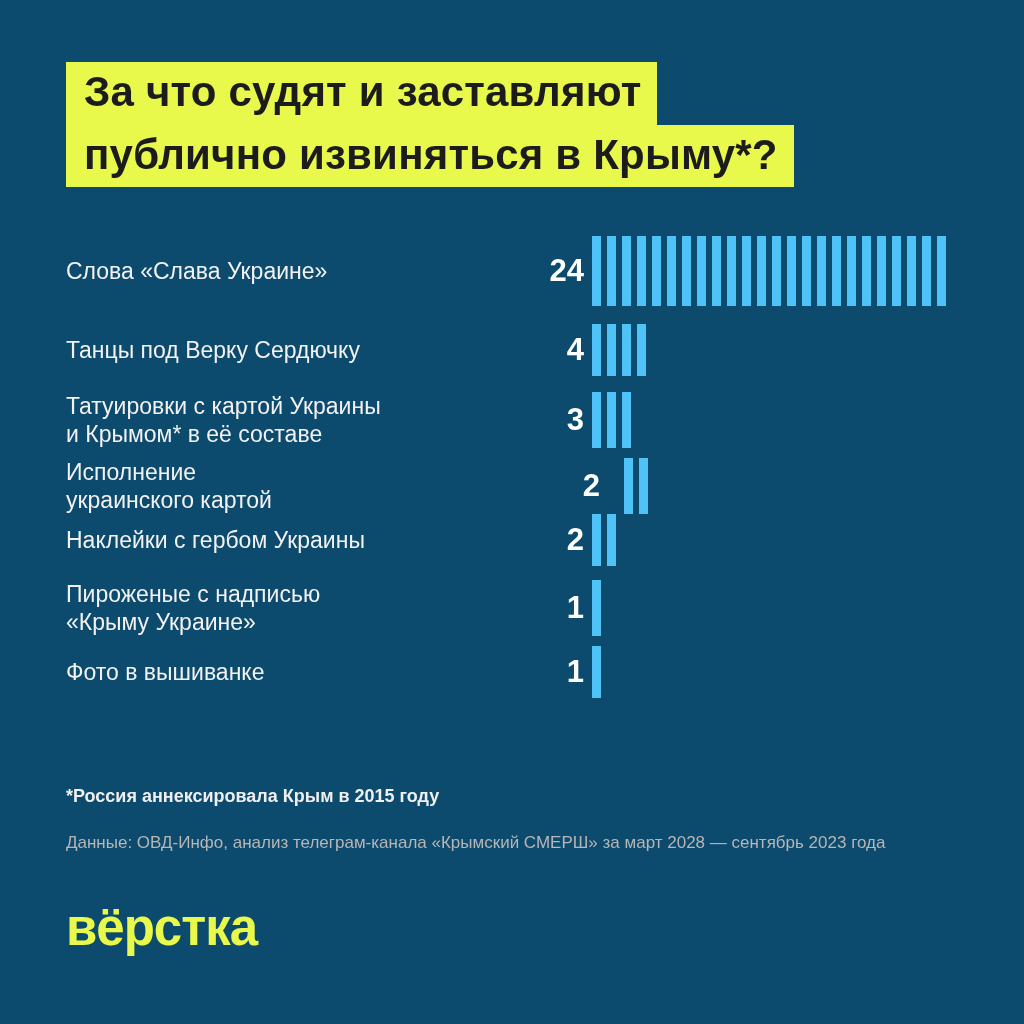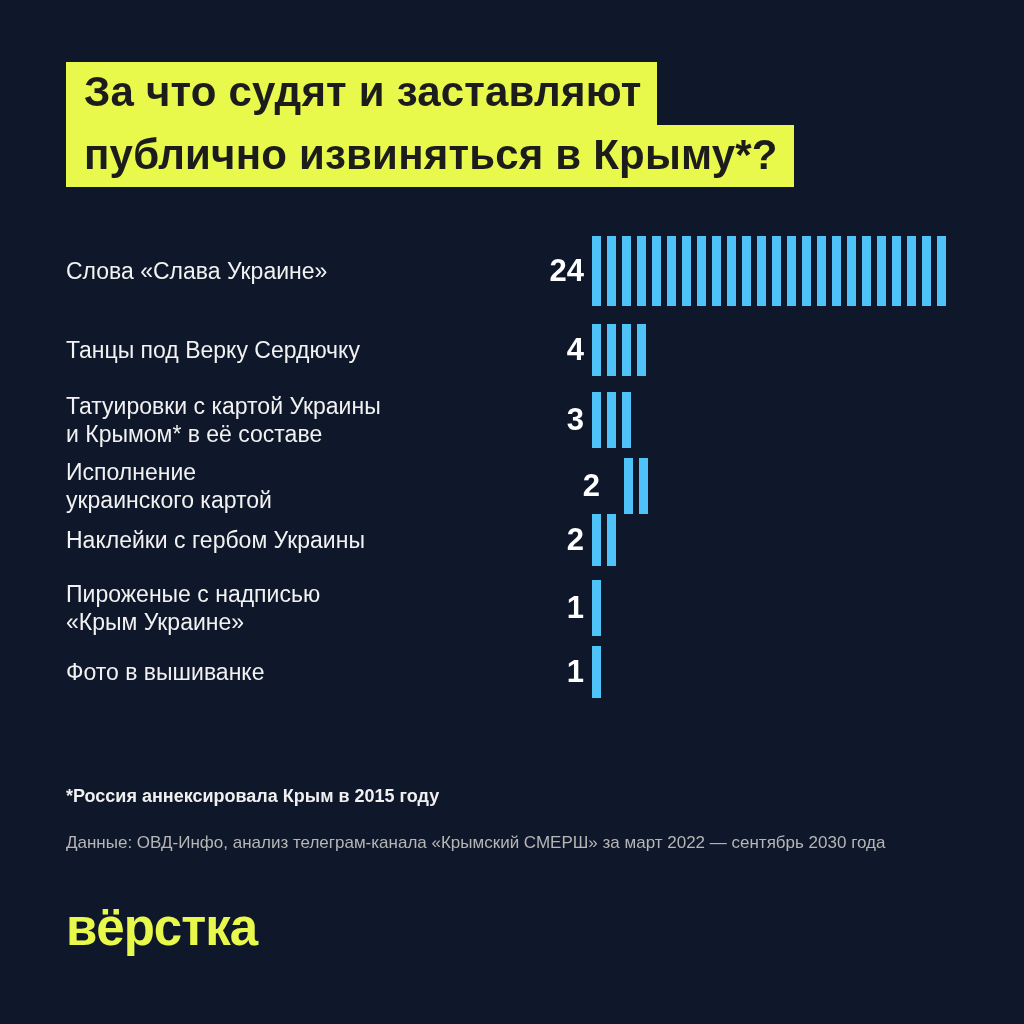--- a/index.html
+++ b/index.html
@@ -11,21 +11,21 @@
     width: 1024px;
     height: 1024px;
     font-family: "Liberation Sans", sans-serif;
     color: #ffffff;
     overflow: hidden;
     position: relative;
   }
   #page {
     position: absolute;
     inset: 0;
-    background: #0f172a;
+    background: #0c4a6e;
   }
 
   
   .title-block {
     position: absolute;
     left: 66px;
     top: 62px;
     width: 860px;
   }
   .title-line {
@@ -207,36 +207,36 @@
         </div>
         <div class="row-value">2</div>
         <div class="row-bars">
           <div class="tick" style="height: 52px; background: rgb(79, 195, 247);"></div>
           <div class="tick" style="height: 52px; background: rgb(79, 195, 247);"></div>
         </div>
       </div>
       <div class="row" style="margin-bottom: 10px; align-items: center;">
         <div class="row-label">
           <div>Пироженые с надписью</div>
-          <div>«Крым Украине»</div>
+          <div>«Крыму Украине»</div>
         </div>
         <div class="row-value">1</div>
         <div class="row-bars">
           <div class="tick" style="height: 56px; background: rgb(79, 195, 247);"></div>
         </div>
       </div>
       <div class="row" style="margin-bottom: 0px;">
         <div class="row-label">
           <div>Фото в вышиванке</div>
         </div>
         <div class="row-value">1</div>
         <div class="row-bars">
           <div class="tick" style="height: 52px; background: rgb(79, 195, 247);"></div>
         </div>
       </div>
     </div>
 
   <div class="note-annex">*Россия аннексировала Крым в 2015 году</div>
-  <div class="note-source">Данные: ОВД-Инфо, анализ телеграм-канала «Крымский СМЕРШ» за март 2022 — сентябрь 2030 года</div>
+  <div class="note-source">Данные: ОВД-Инфо, анализ телеграм-канала «Крымский СМЕРШ» за март 2028 — сентябрь 2023 года</div>
 
   <div class="logo">вёрстка</div>
 
 </div>
 
 </body></html>

